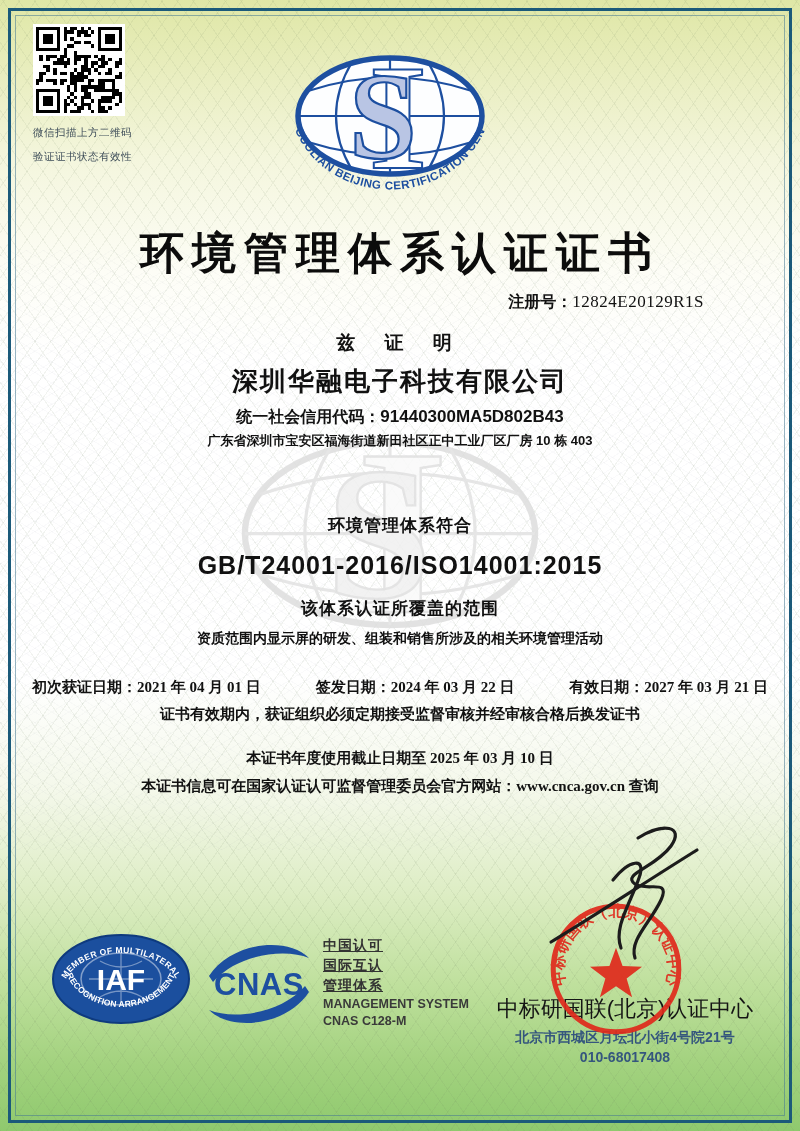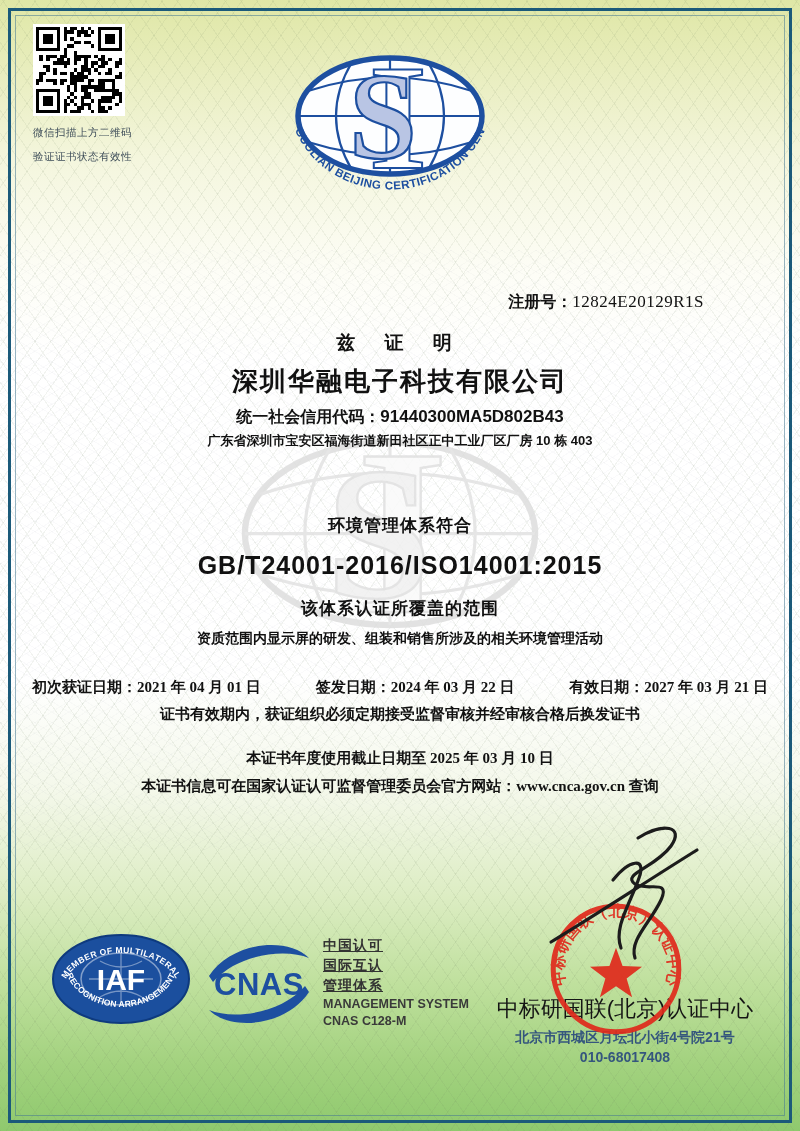--- a/index.html
+++ b/index.html
@@ -322,20 +322,21 @@
     <path d="M 110 14 L 110 130" fill="none" stroke="#1d4fa0" stroke-width="2.2"></path>
     <path d="M 72 18 Q 40 72 72 126" fill="none" stroke="#1d4fa0" stroke-width="2.2"></path>
     <path d="M 148 18 Q 180 72 148 126" fill="none" stroke="#1d4fa0" stroke-width="2.2"></path>
     <text x="118" y="124" font-family="Liberation Serif,serif" font-weight="bold" font-size="150" text-anchor="middle" fill="#ffffff" stroke="#1d4fa0" stroke-width="2">I</text>
     <text x="103" y="114" font-family="Liberation Serif,serif" font-weight="bold" font-size="122" text-anchor="middle" fill="#b9c5e4" stroke="#1d4fa0" stroke-width="2.2">S</text>
     <text font-size="11.5" font-weight="bold" fill="#1d4fa0" letter-spacing="0.5">
       <textPath href="#csiArc" startOffset="50%" text-anchor="middle">CSI GUOLIAN BEIJING CERTIFICATION CENTER</textPath>
     </text>
   </svg>
 
+  <div class="ctr title">环境管理体系认证证书</div>
   <div class="regno">
     <span class="lab">注册号：</span><span class="val">12824E20129R1S</span>
   </div>
 
   <div class="ctr certify">兹 证 明</div>
   <div class="ctr company">深圳华融电子科技有限公司</div>
   <div class="ctr credit">
     <span class="lab">统一社会信用代码：</span><span class="val">91440300MA5D802B43</span>
   </div>
   <div class="ctr addr">广东省深圳市宝安区福海街道新田社区正中工业厂区厂房 10 栋 403</div>

